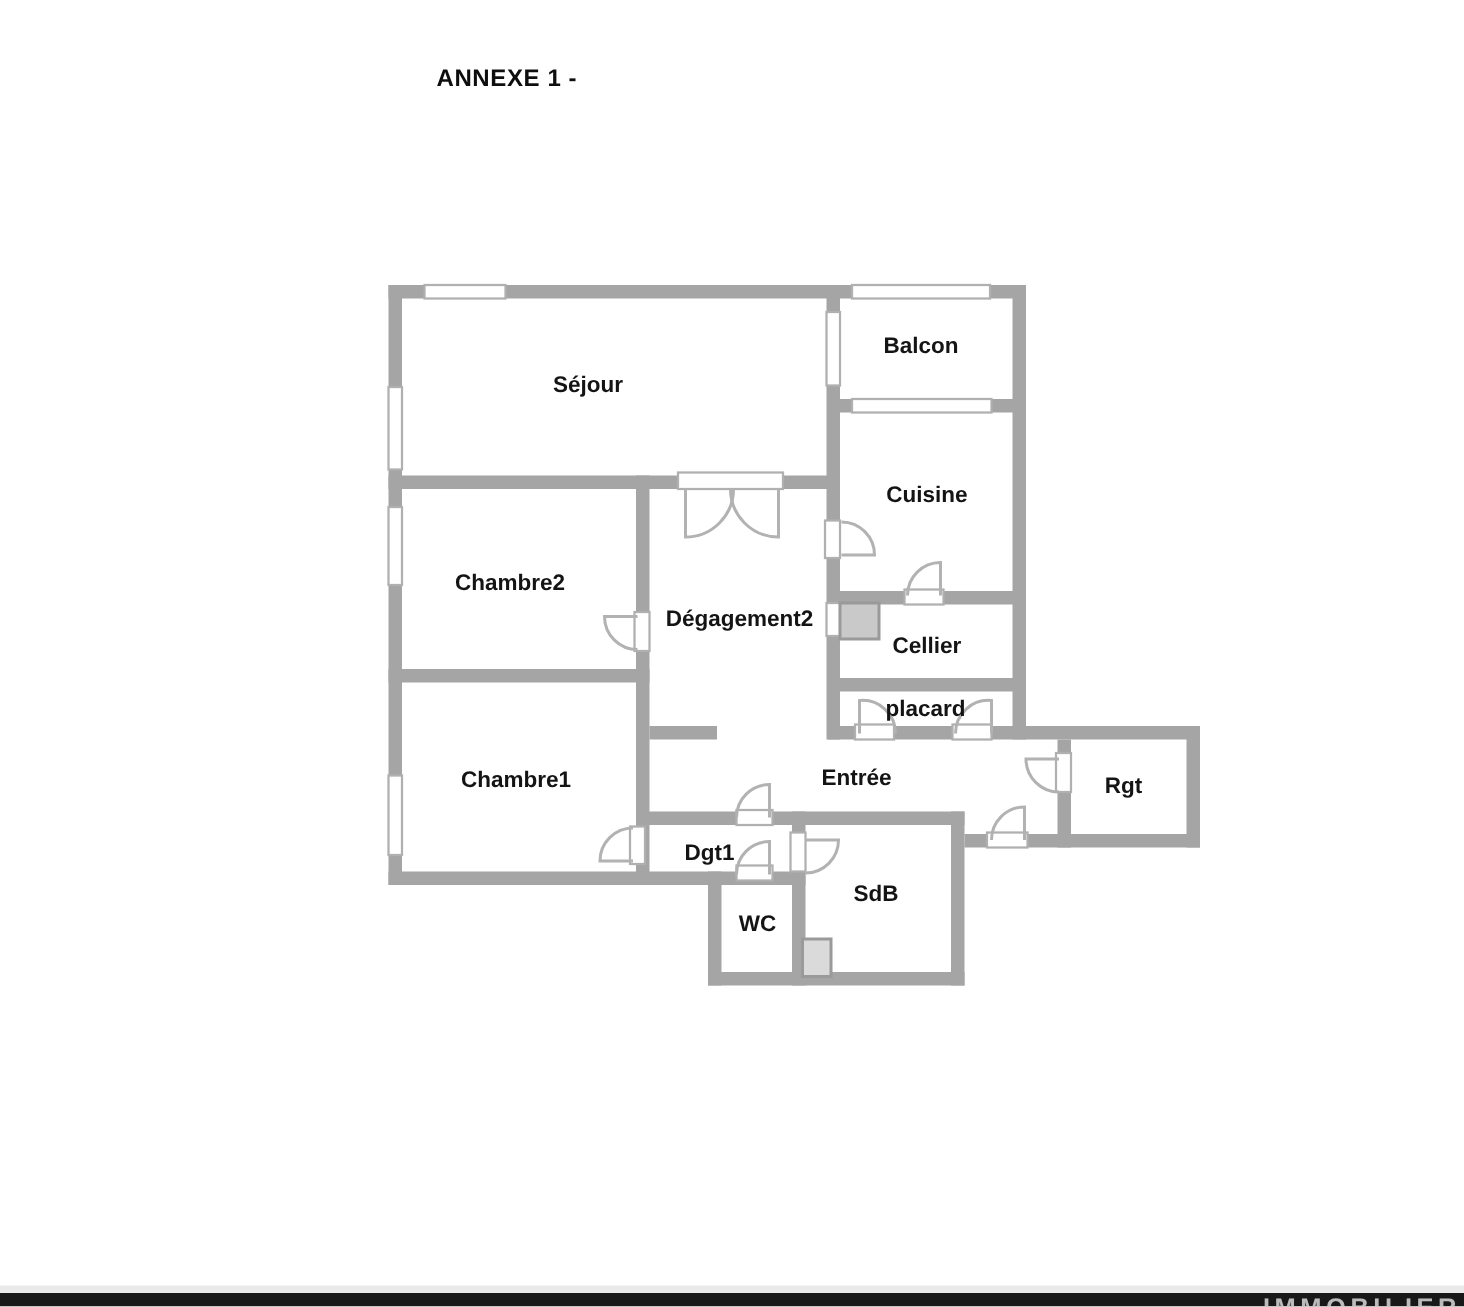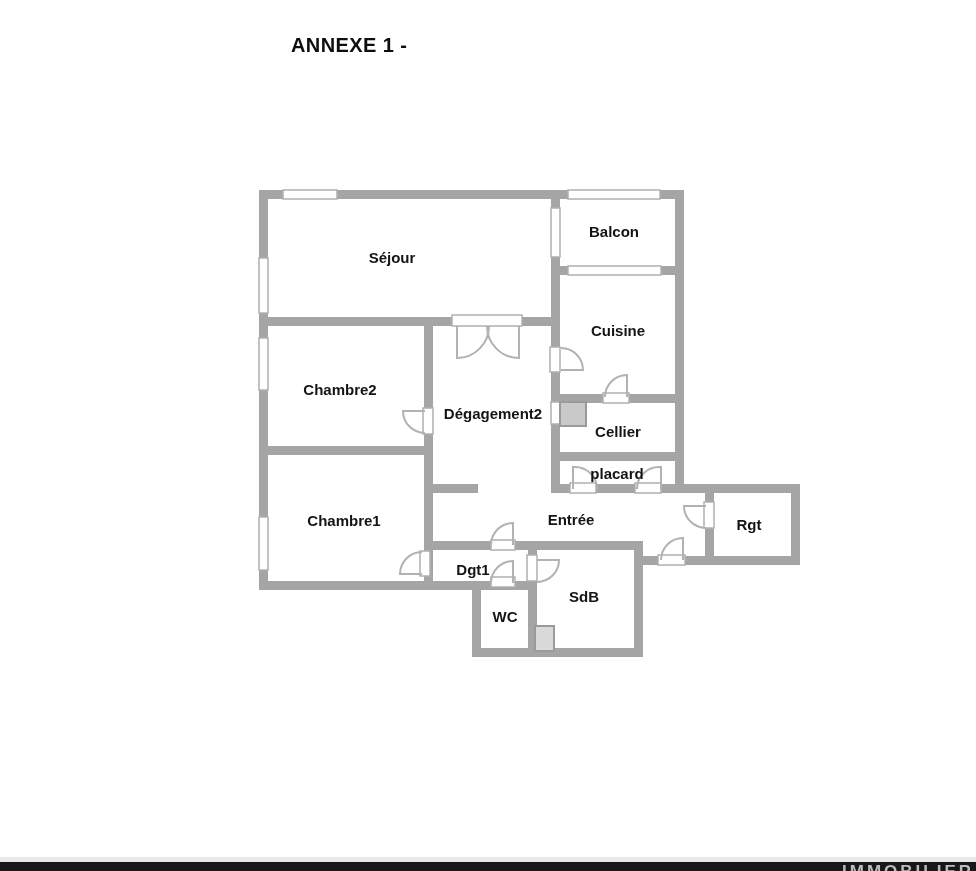--- a/index.html
+++ b/index.html
@@ -1,22 +1,22 @@
 <!DOCTYPE html>
 <html><head>
 <meta charset="utf-8">
 <style>
   html,body{margin:0;padding:0;}
   body{
     width:976px;height:871px;position:relative;background:#ffffff;
     font-family:"Liberation Sans", sans-serif;overflow:hidden;
   }
   .page-title{
-    position:absolute;left:291px;top:34px;
-    font-size:20px;font-weight:bold;color:#0e0e0e;letter-spacing:.4px;
+    position:absolute;left:291px;top:44px;
+    font-size:16px;font-weight:bold;color:#0e0e0e;letter-spacing:.4px;
     white-space:nowrap;
   }
   .plan-svg{position:absolute;left:0;top:0;}
   .footer-line{position:absolute;left:0;right:0;bottom:9px;height:5px;background:#e9e9e9;}
   .footer-band{
     position:absolute;left:0;right:0;bottom:0;height:9px;background:#181818;overflow:hidden;
   }
   .watermark{
     position:absolute;top:1px;right:2px;
     font-size:17px;font-weight:bold;letter-spacing:3px;

